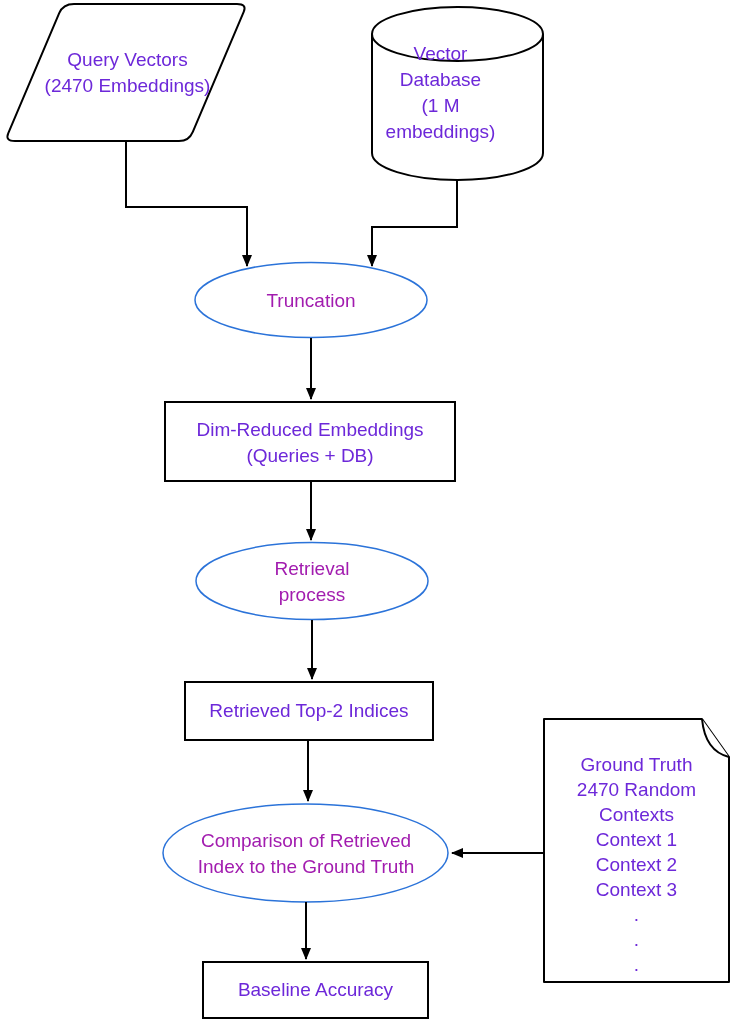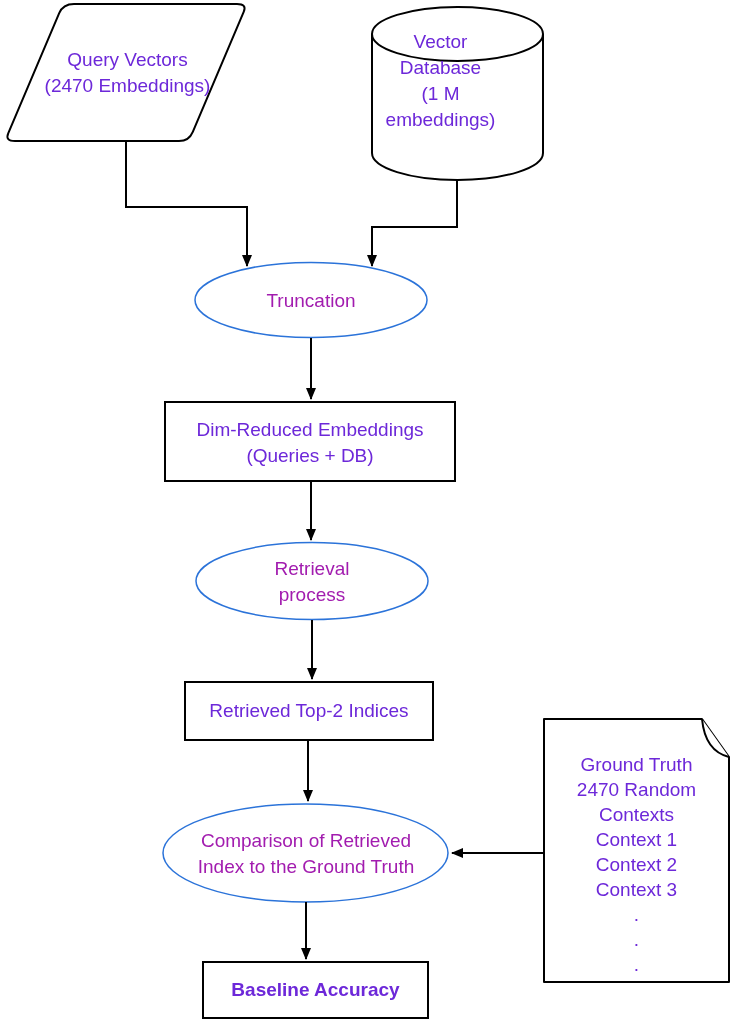--- a/index.html
+++ b/index.html
@@ -85,37 +85,37 @@
 
     <path d="M 544 719 L 702 719 L 729 757 L 729 982 L 544 982 Z" fill="#ffffff" stroke="#000000" stroke-width="2" stroke-linejoin="round"></path>
     <path d="M 702 719 C 704 740 713 753 729 757" fill="#ffffff" stroke="#000000" stroke-width="2"></path>
 
     <path d="M 544 853 L 452 853" fill="none" stroke="#000000" stroke-width="2" marker-end="url(#arrow)"></path>
   </svg>
 
   <div class="label" style="left:10px; top:5px; width:235px; height:135px;">Query Vectors
 (2470 Embeddings)</div>
 
-  <div class="label" style="left:372px; top:16px; width:137px; height:130px;">Vector Database
+  <div class="label" style="left:372px; top:28px; width:137px; height:130px;">Vector Database
 (1 M embeddings)</div>
 
   <div class="label blue" style="left:196px; top:264px; width:230px; height:73px;">Truncation</div>
 
   <div class="label" style="left:165px; top:402px; width:290px; height:82px;">Dim-Reduced Embeddings
 (Queries + DB)</div>
 
   <div class="label blue" style="left:197px; top:544px; width:230px; height:75px;text-align:center;">Retrieval
 process</div>
 
   <div class="label" style="left:185px; top:682px; width:248px; height:58px;">Retrieved Top-2 Indices</div>
 
   <div class="label blue" style="left:160px; top:805px; width:292px; height:97px;">Comparison of Retrieved
 Index to the Ground Truth</div>
 
-  <div class="label" style="left:203px; top:962px; width:225px; height:56px;font-weight:bold;">Baseline Accuracy</div>
+  <div class="label" style="left:203px; top:962px; width:225px; height:56px;">Baseline Accuracy</div>
 
   <div class="label note-text" style="left:544px; top:744px; width:185px; height:228px;">Ground Truth
 2470 Random
 Contexts
 Context 1
 Context 2
 Context 3
 .
 .
 .</div>

